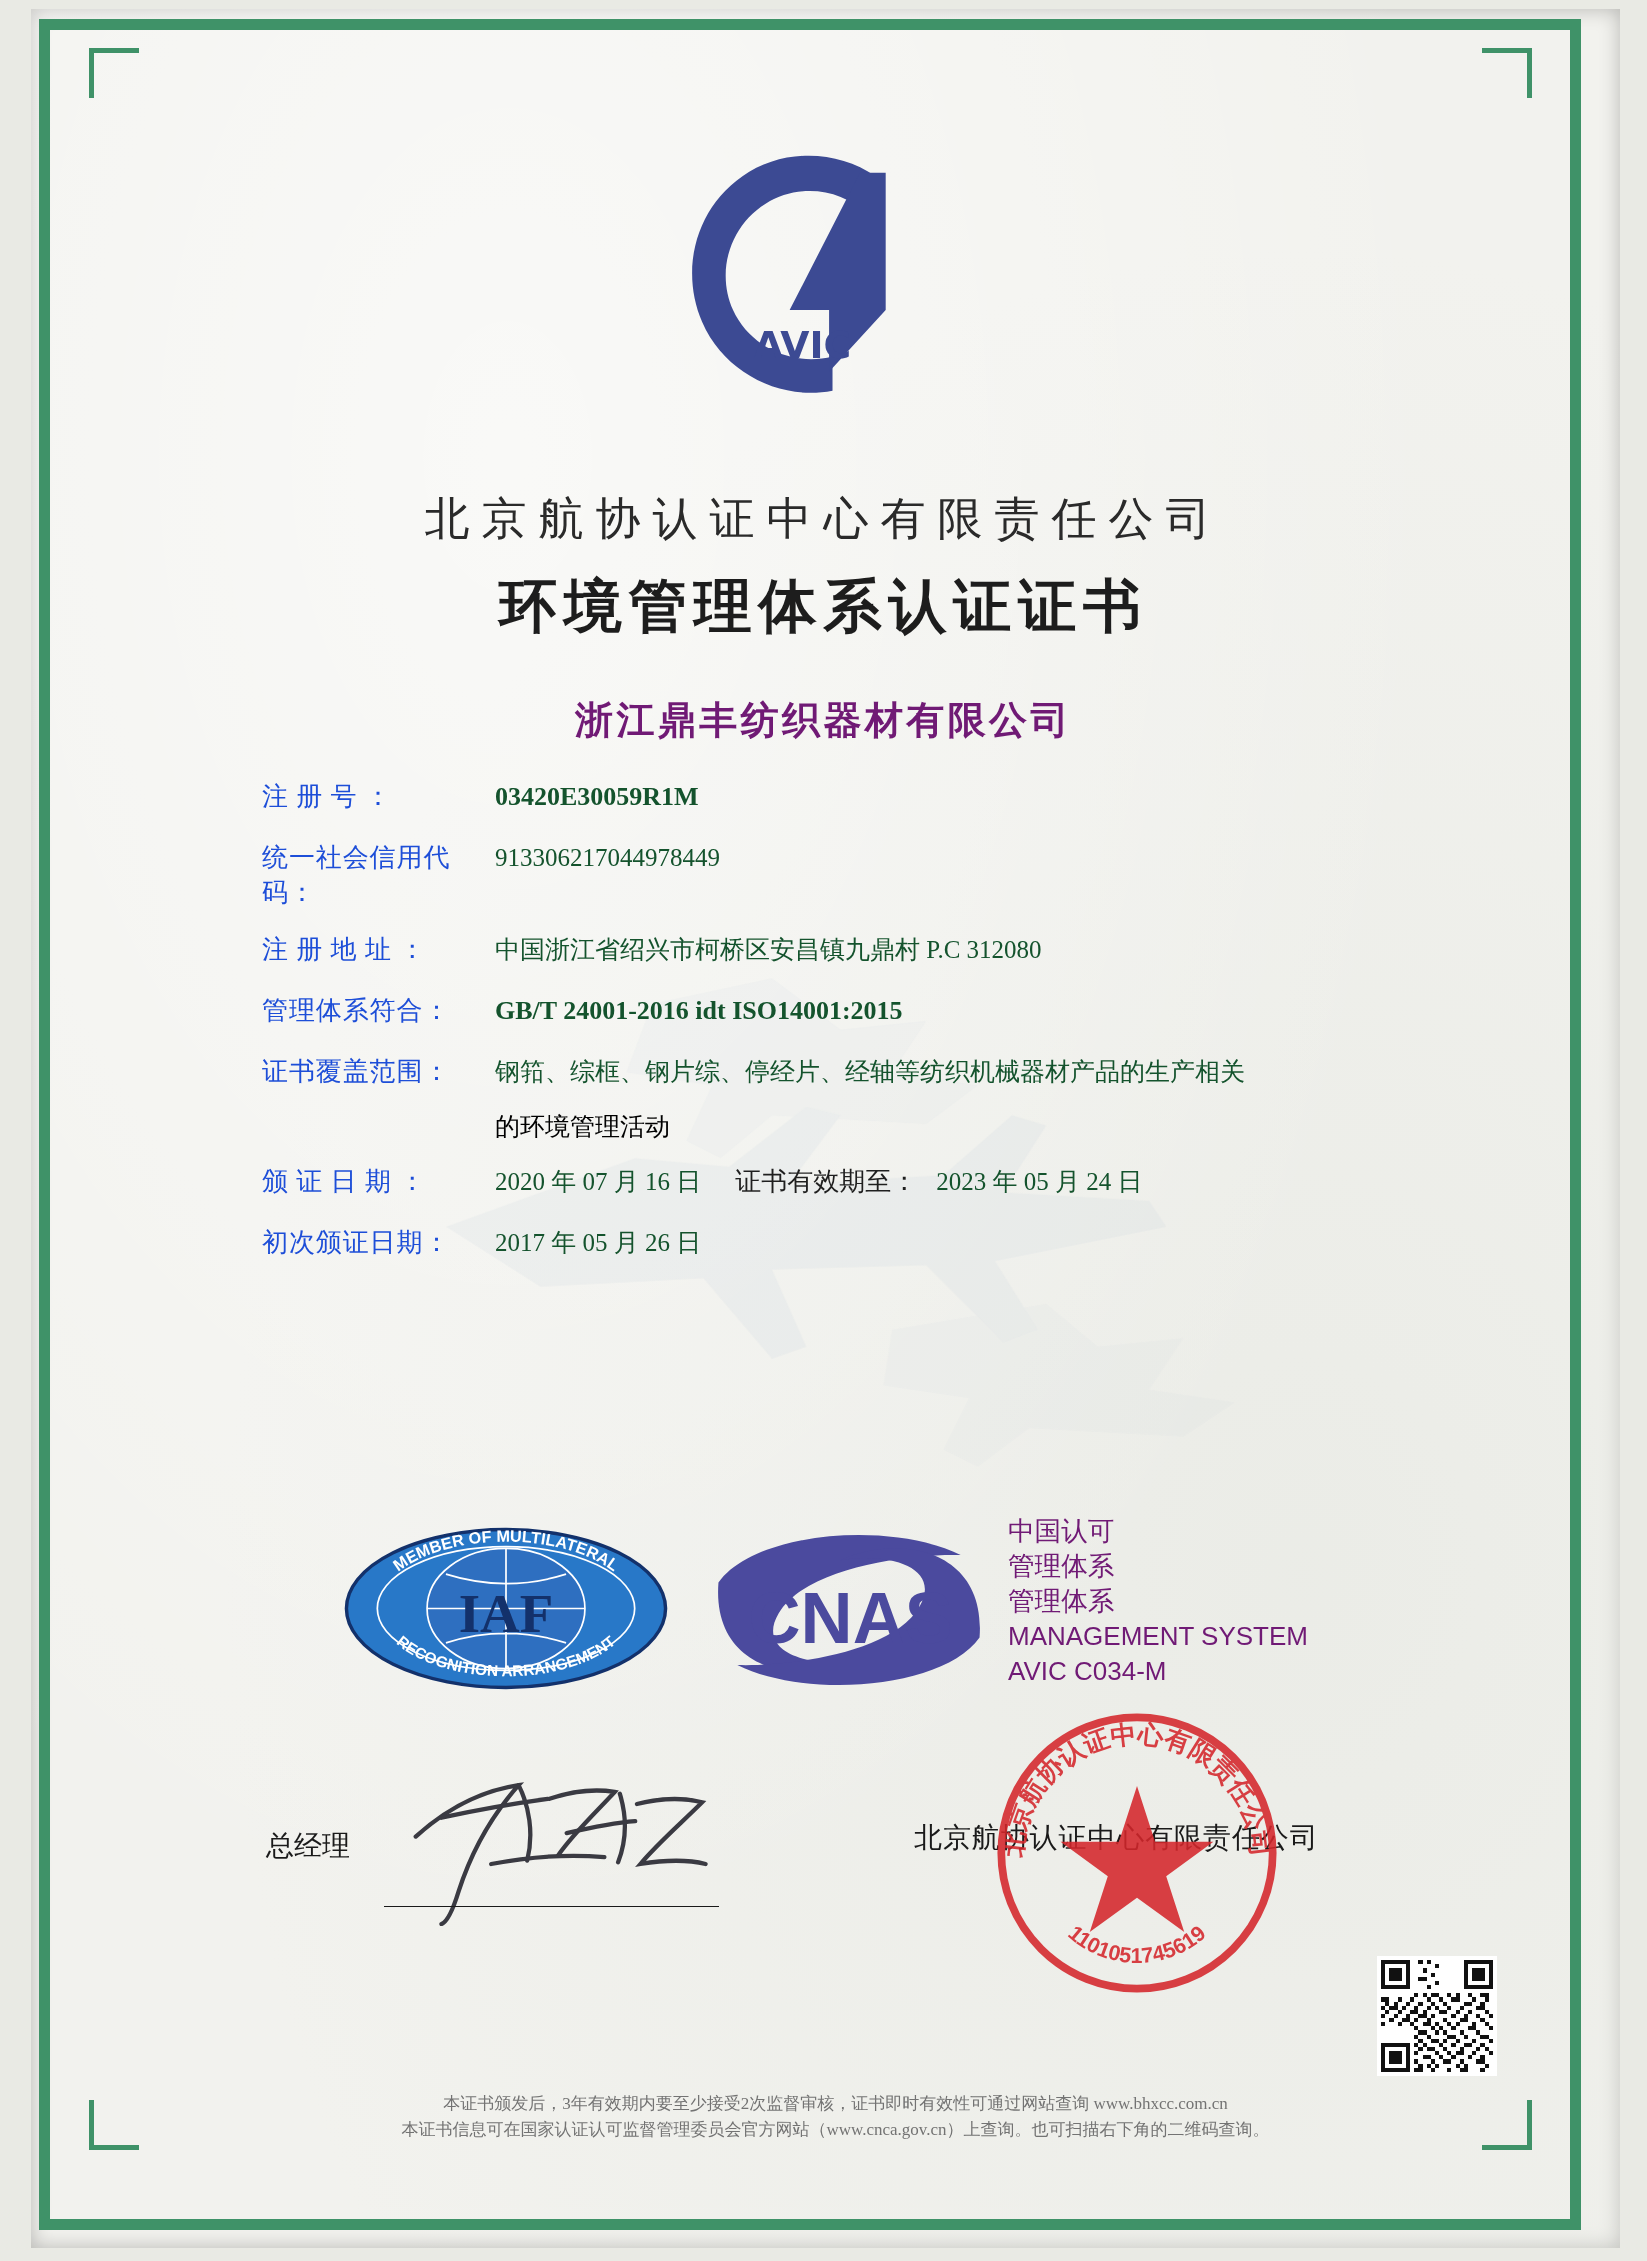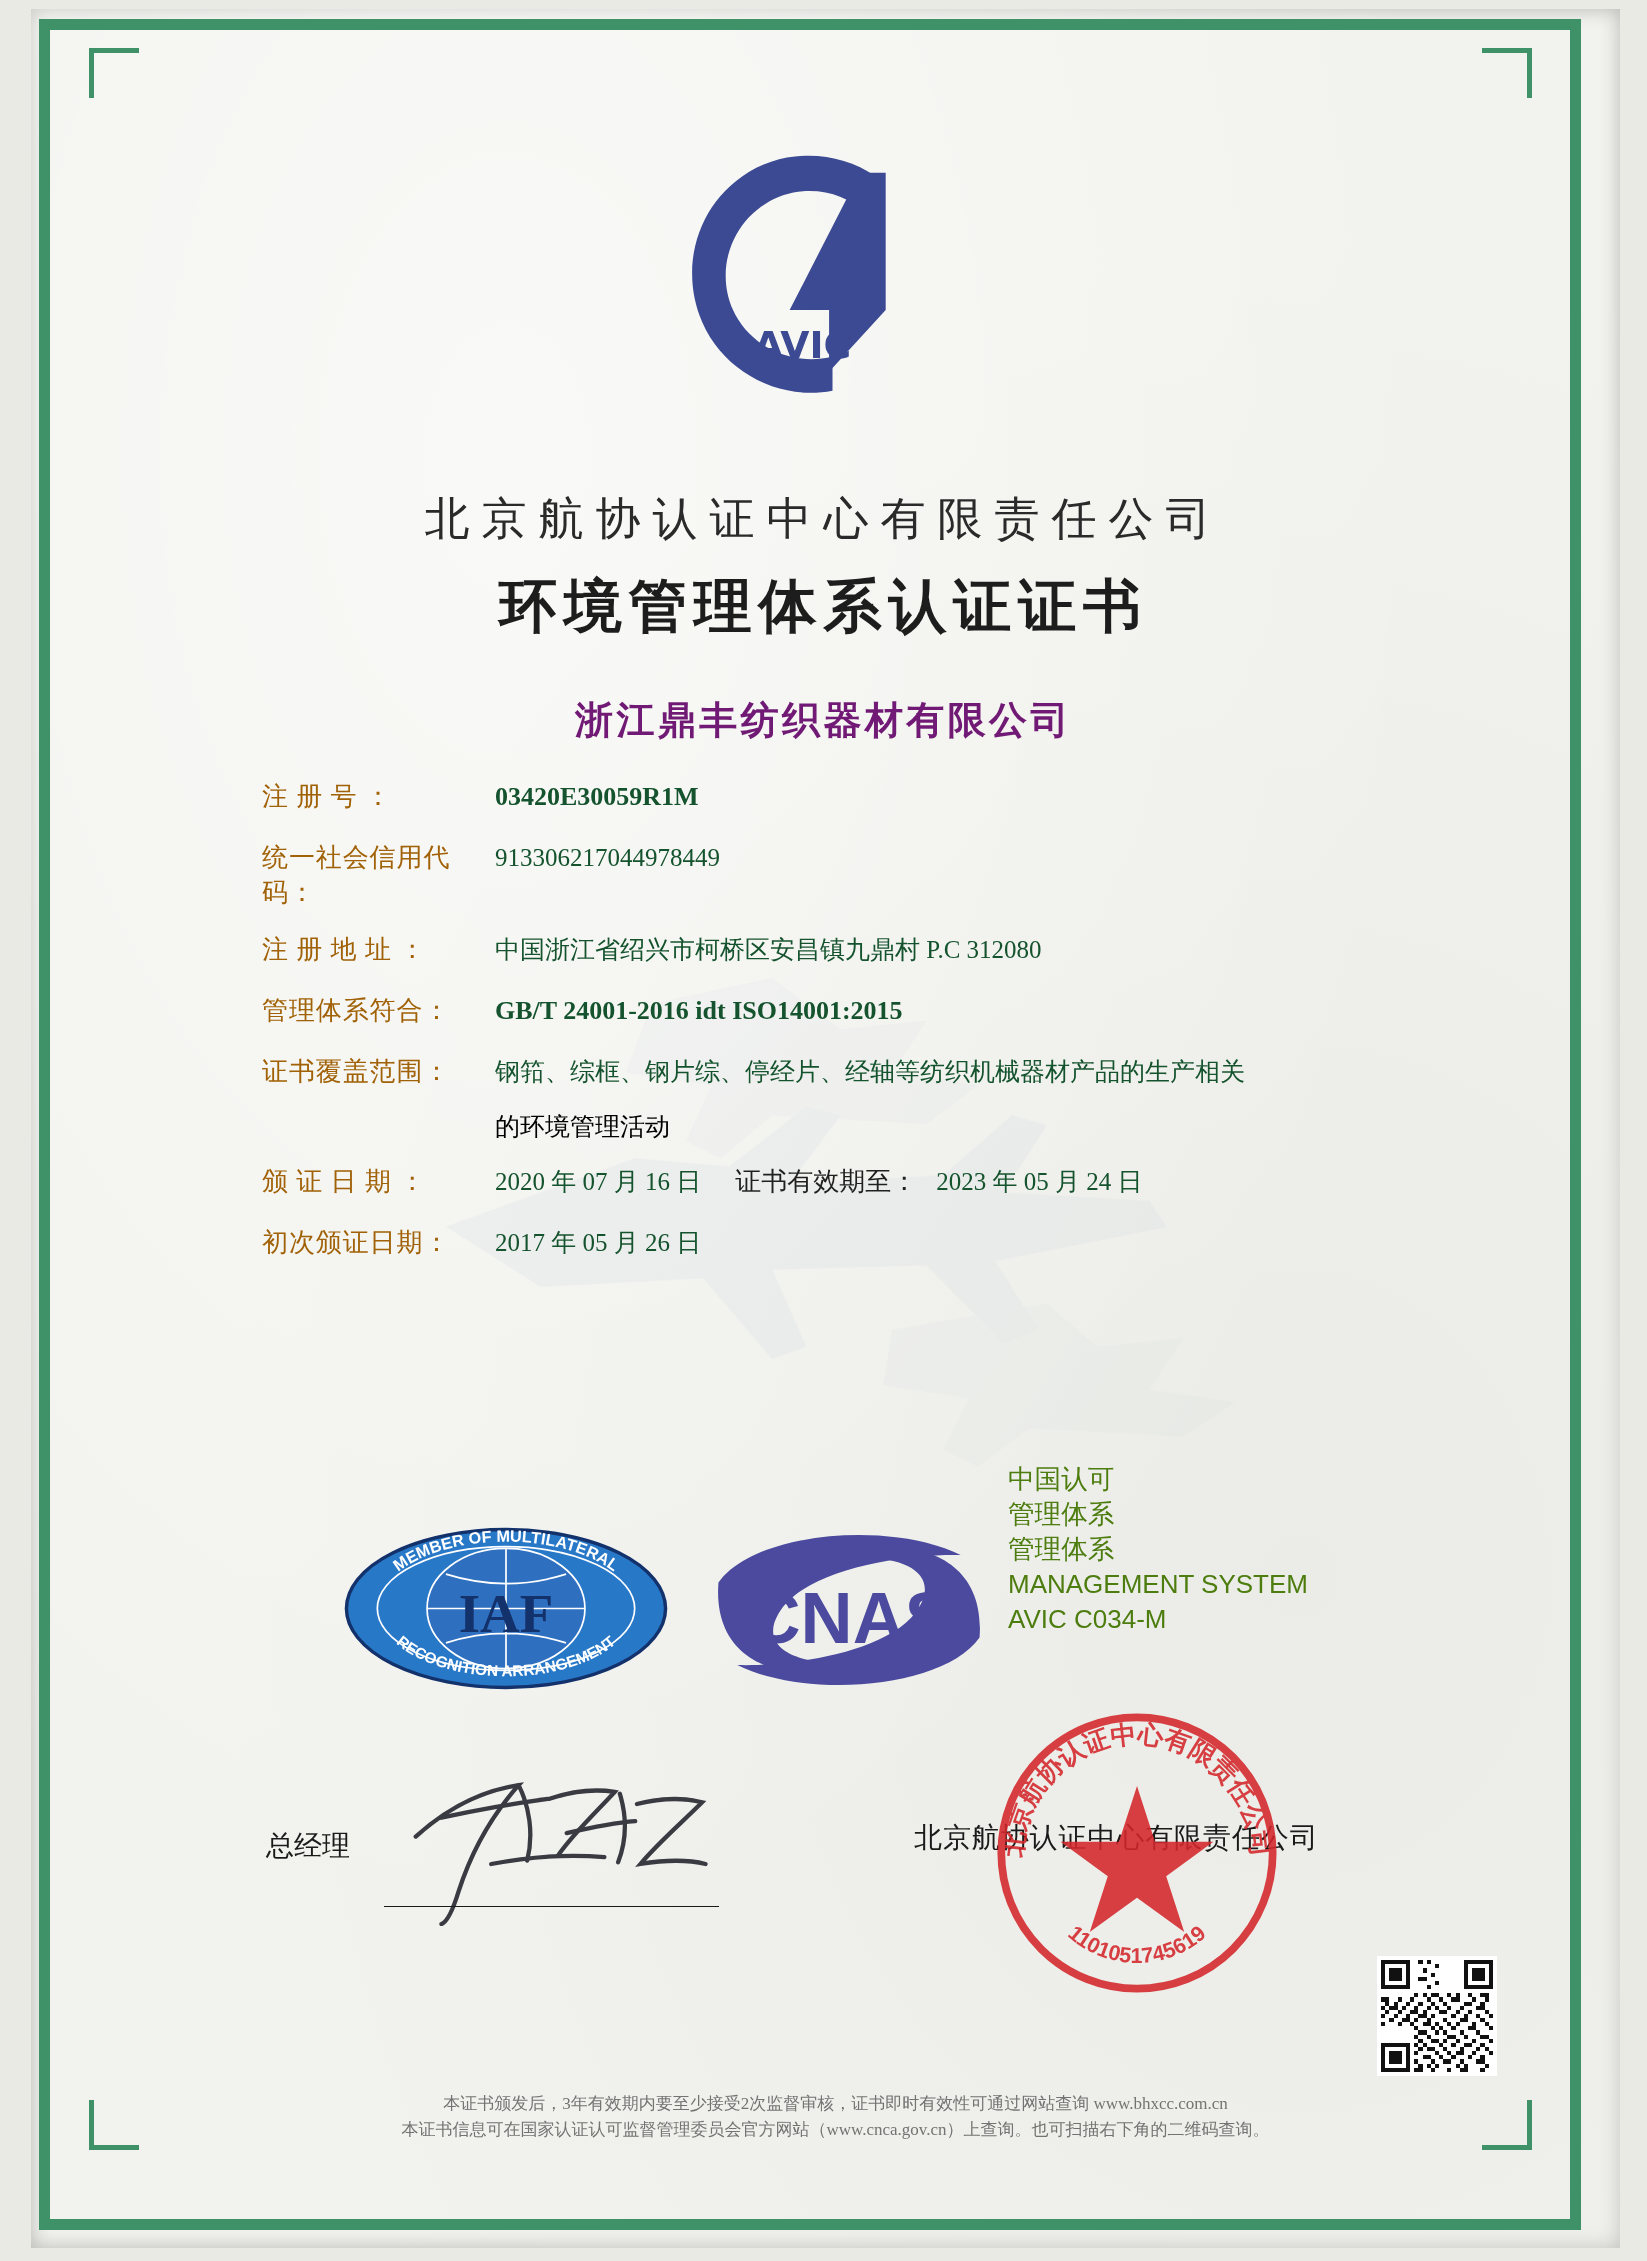--- a/index.html
+++ b/index.html
@@ -106,21 +106,21 @@
   .row {
     display: flex;
     align-items: baseline;
     margin-bottom: 22px;
     min-height: 39px;
   }
   .lbl {
     width: 233px;
     flex: none;
     font-size: 26px;
-    color: #a16207;
+    color: #1d4ed8;
     letter-spacing: 0.9px;
     font-family: "Liberation Serif", serif;
   }
   .val {
     font-size: 25px;
     color: #14532d;
     font-family: "Liberation Serif", serif;
   }
   .val.bold { font-weight: bold; font-size: 26px; }
   .scope-2 {
@@ -142,24 +142,24 @@
     left: 343px; top: 1527px;
     width: 326px; height: 163px;
   }
   .cnas-logo {
     position: absolute;
     left: 703px; top: 1531px;
     width: 292px; height: 159px;
   }
   .cnas-text {
     position: absolute;
-    left: 1008px; top: 1462px;
+    left: 1008px; top: 1514px;
     font-size: 26.6px;
     line-height: 1.32;
-    color: #4d7c0f;
+    color: #701a75;
     font-family: "Liberation Sans", sans-serif;
   }
   .cnas-text .en { font-family: "Liberation Sans", sans-serif; font-size: 26px; }
 
   
   .gm-label {
     position: absolute;
     left: 266px; top: 1827px;
     font-size: 28px;
     color: #1a1a1a;

